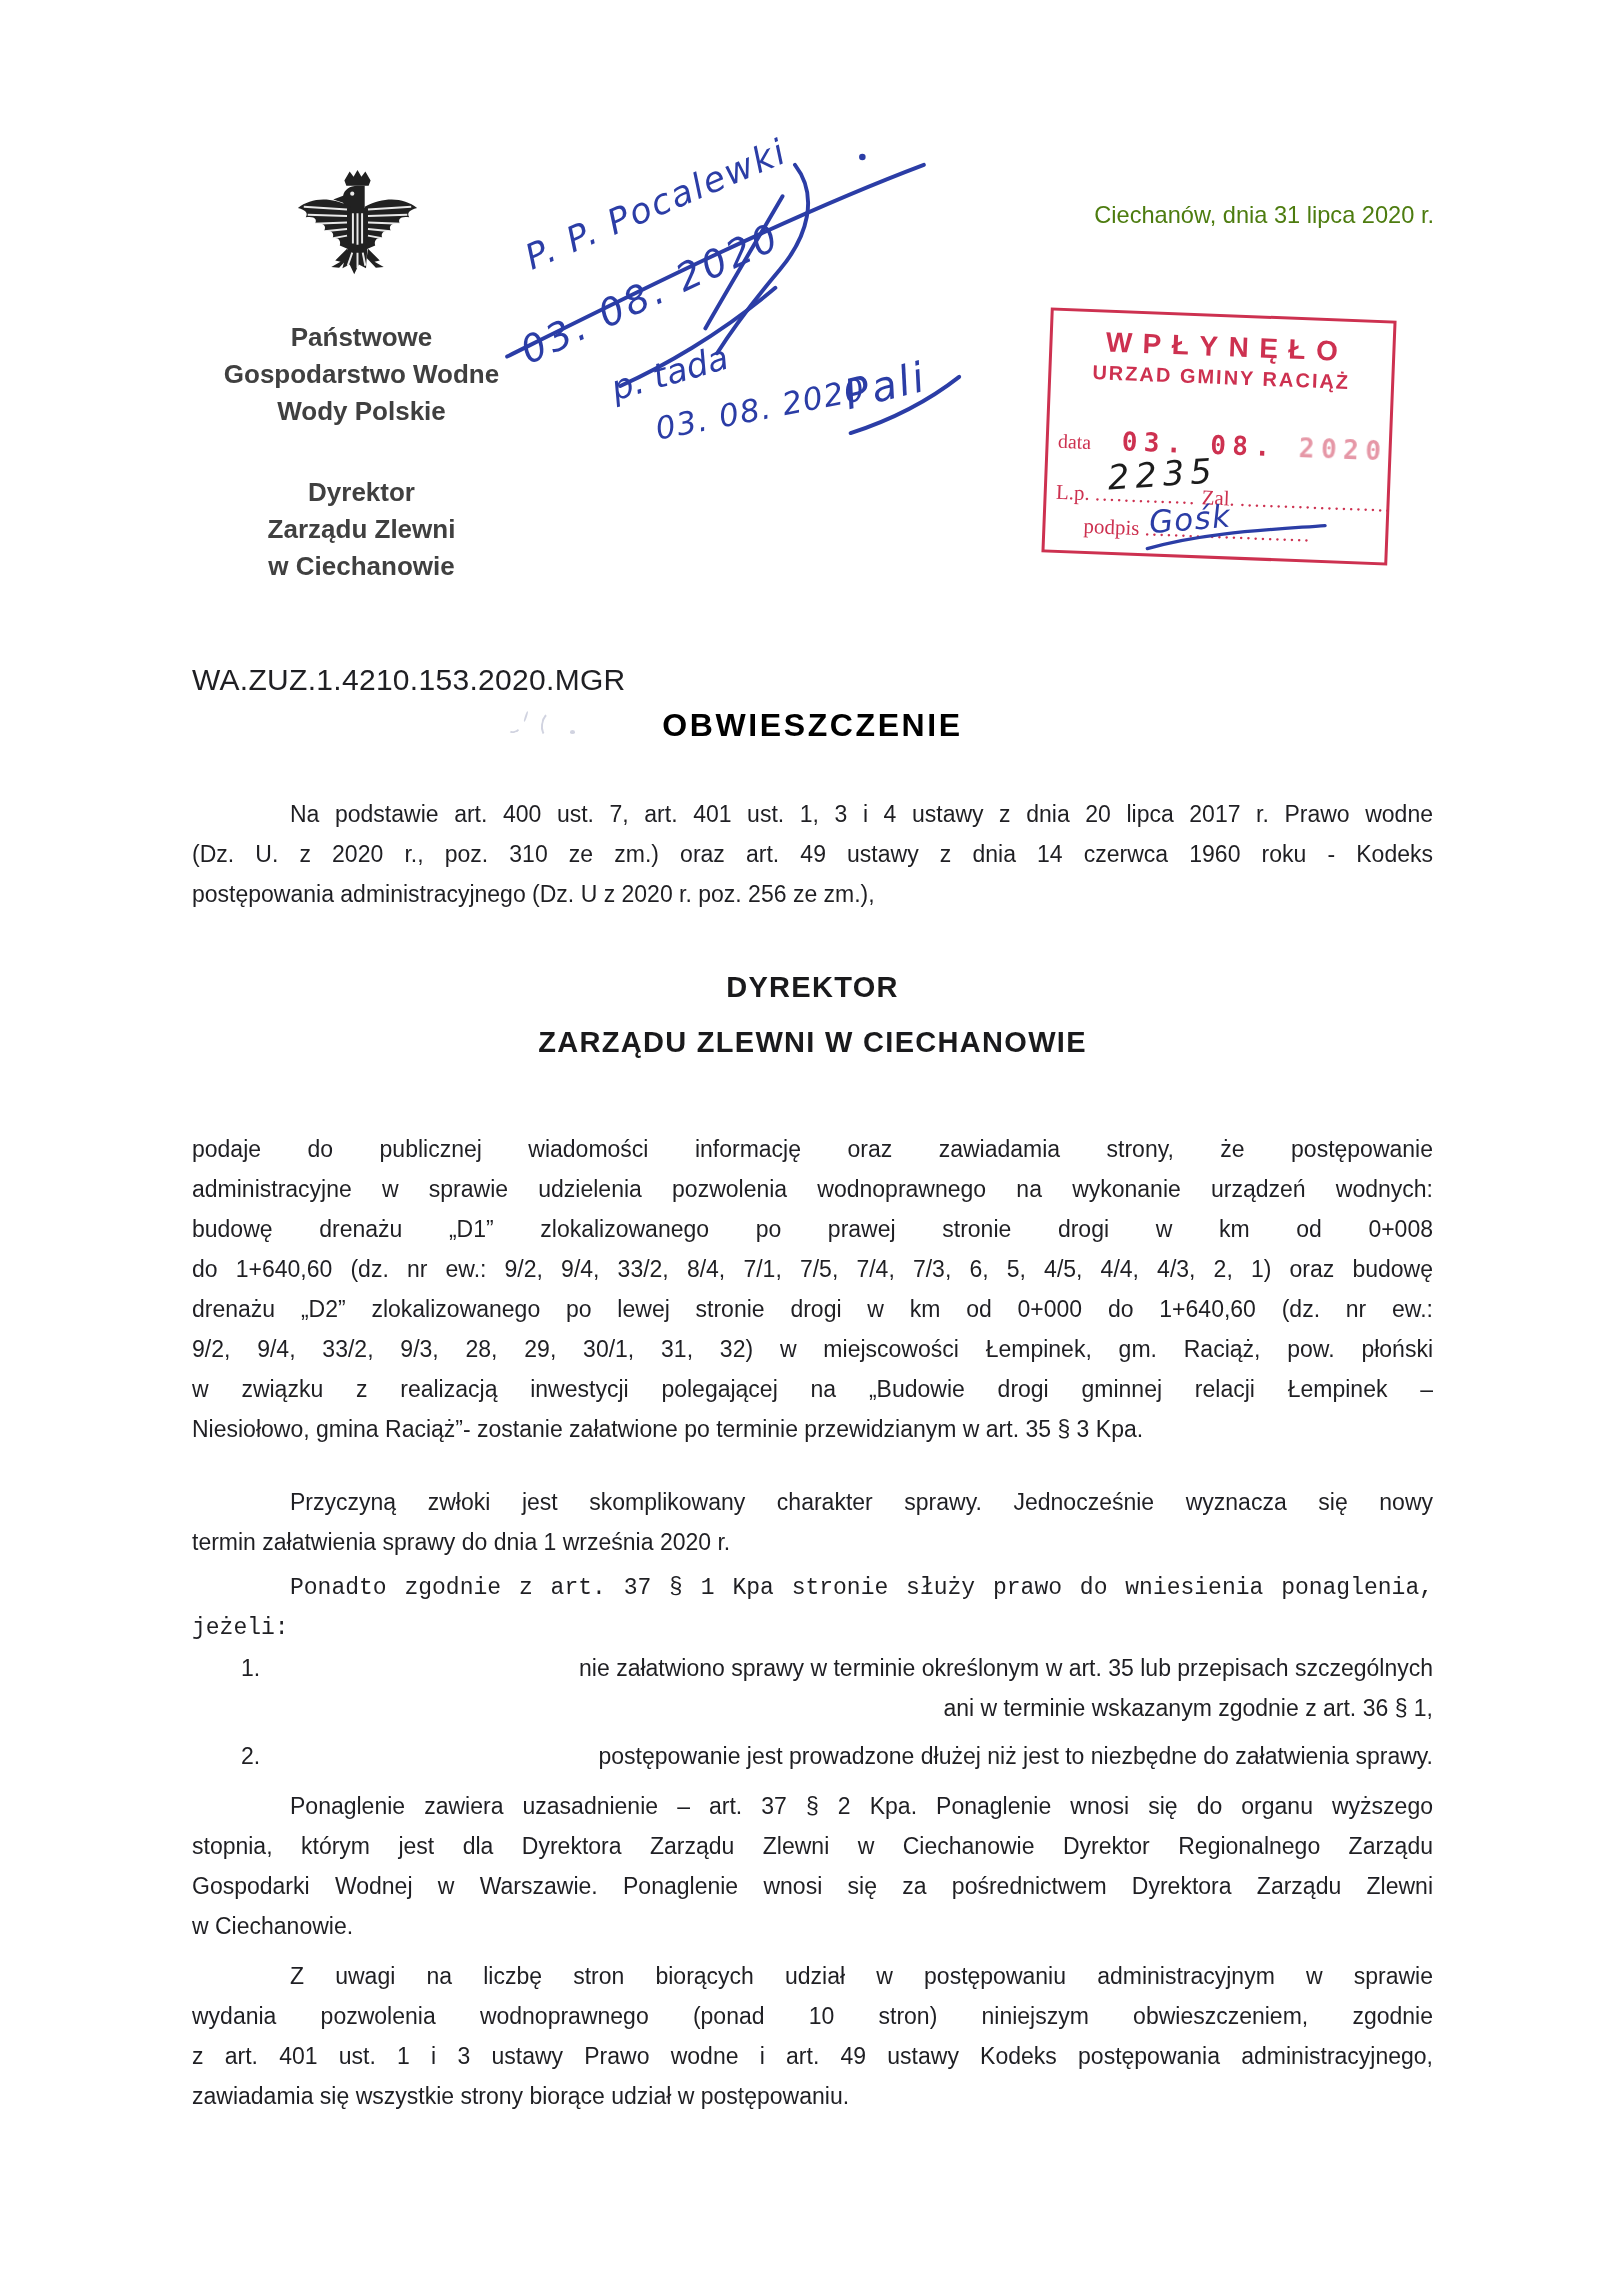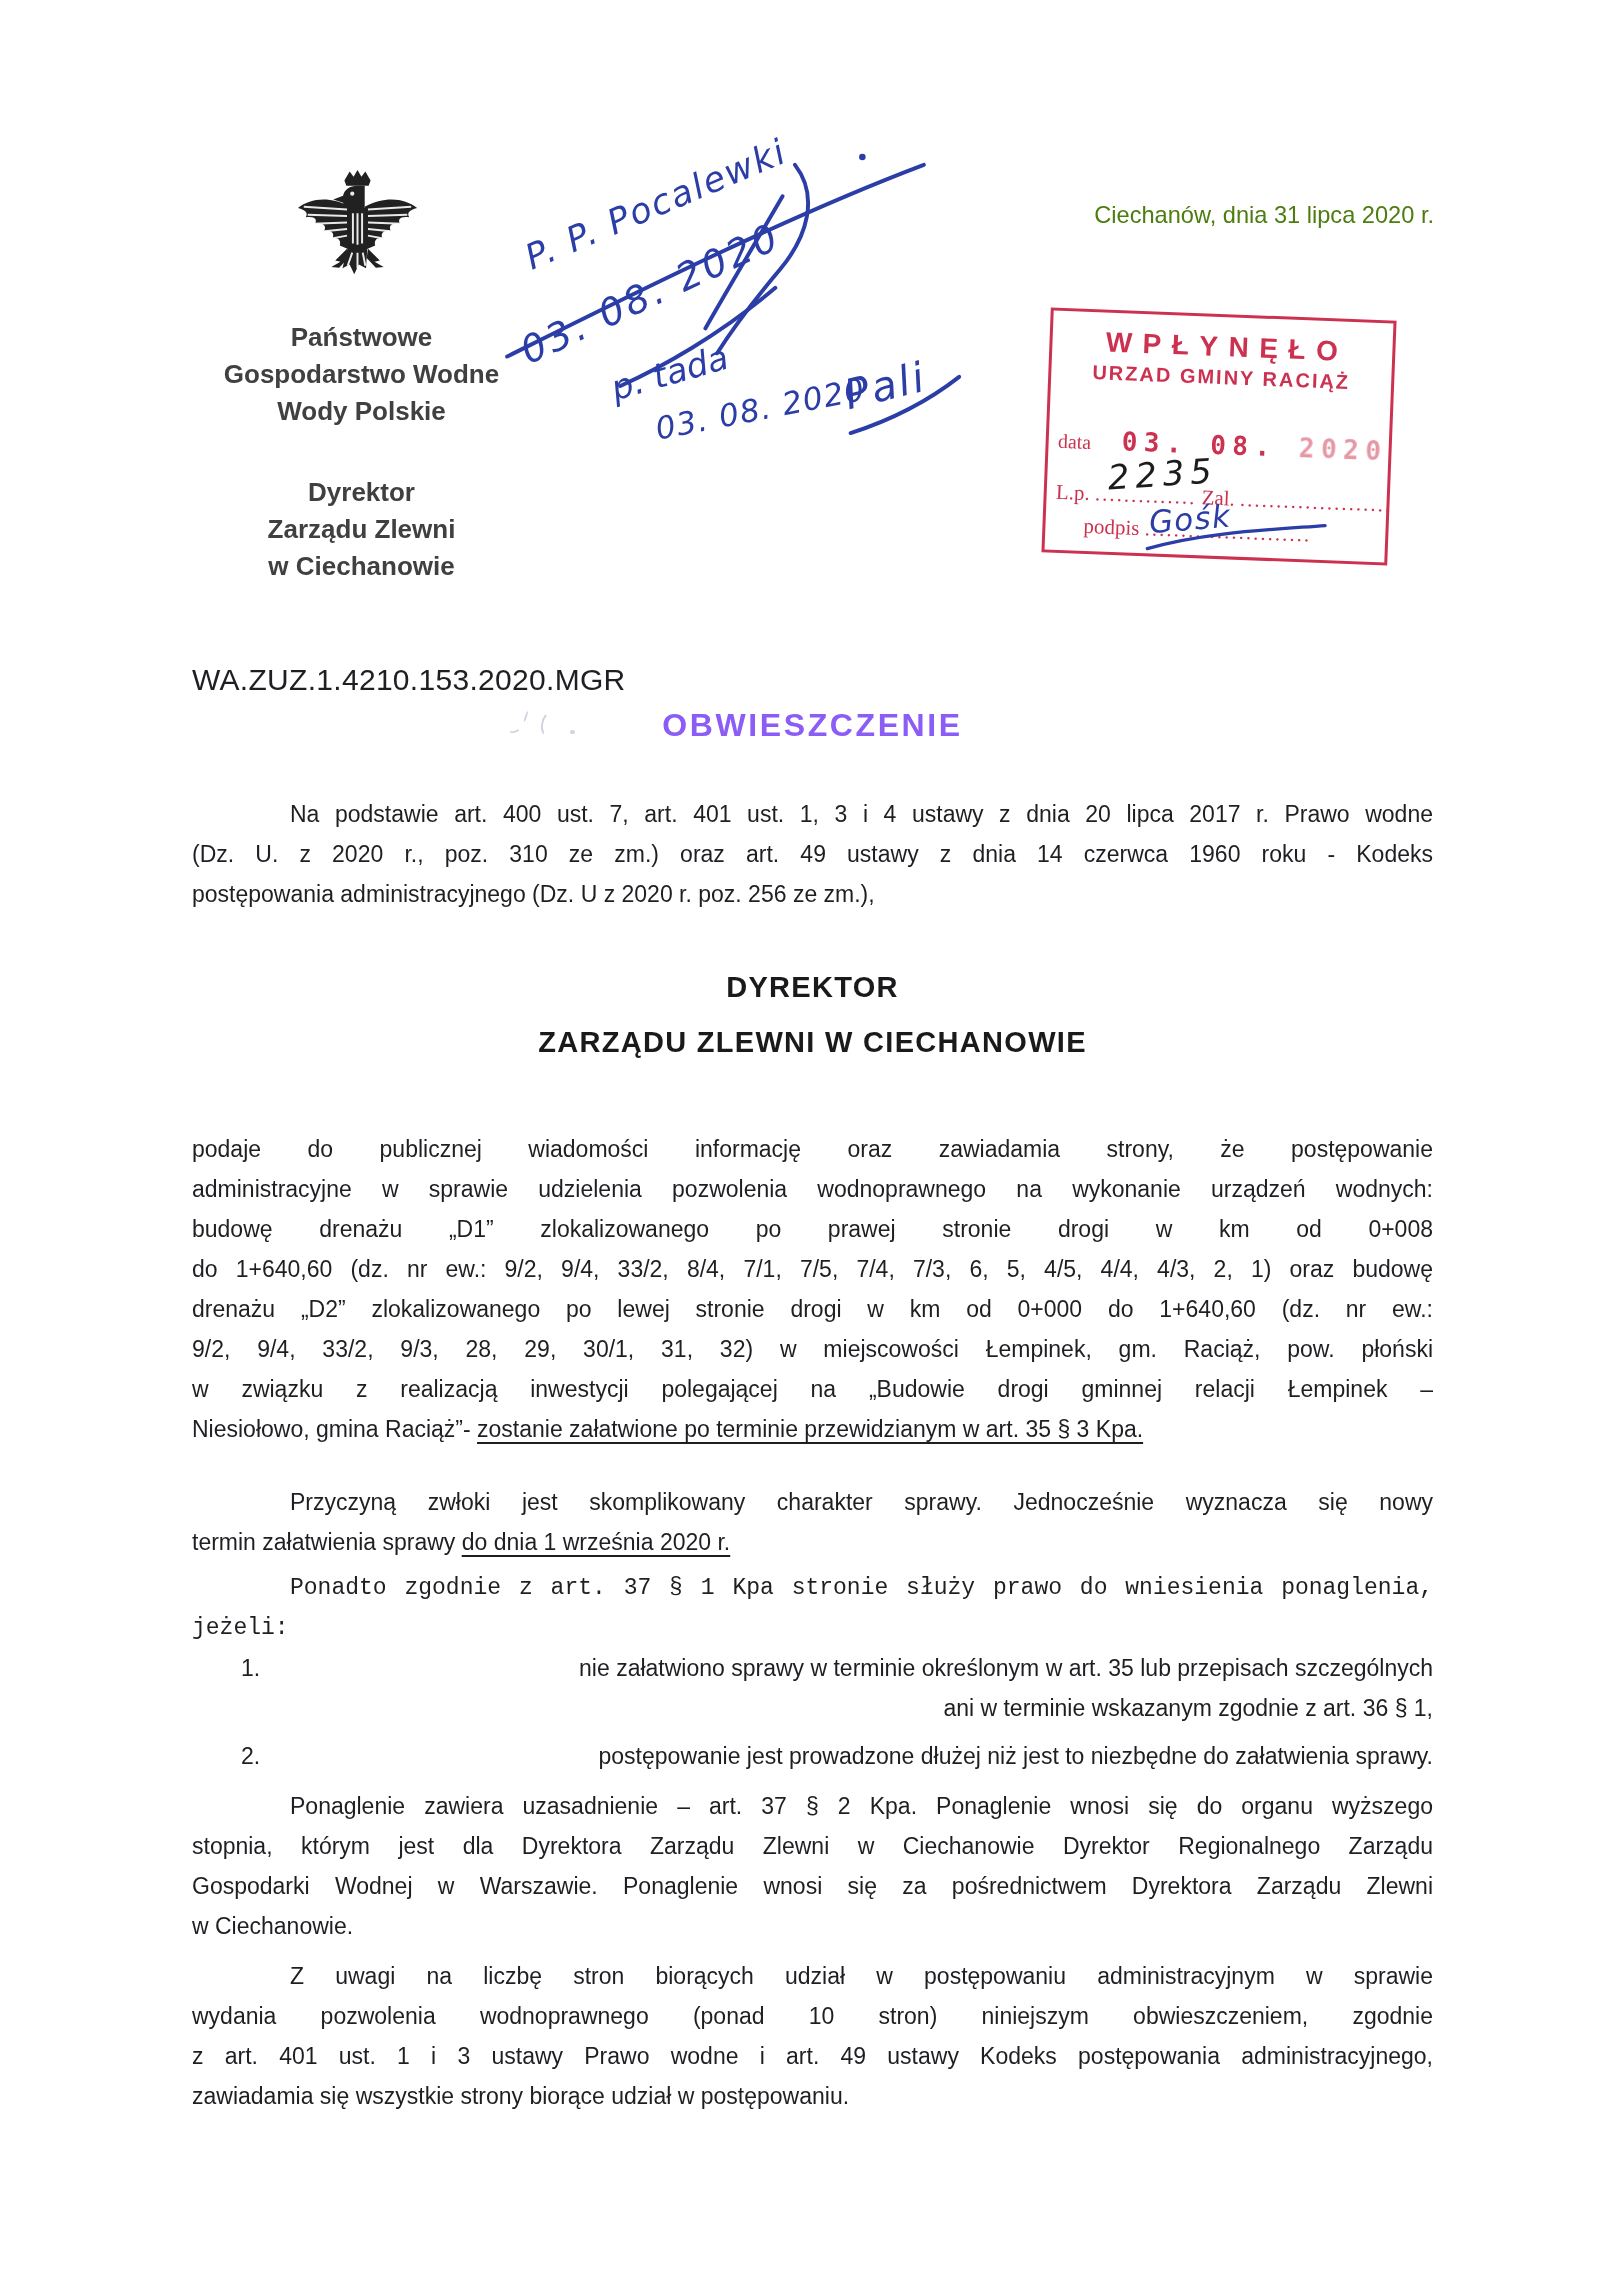--- a/index.html
+++ b/index.html
@@ -70,26 +70,26 @@
   .smudge i{position:absolute;border:2px solid #8d94b4;border-radius:50%;}
   .smudge i.a{left:3.9px;top:14.4px;width:9.2px;height:6.5px;border-color:transparent transparent #8d94b4 transparent;transform:rotate(-15deg);}
   .smudge i.b{left:38px;top:3.9px;width:13px;height:22px;border-color:transparent transparent transparent #8d94b4;transform:rotate(8deg);}
   .smudge i.c{left:67px;top:22px;width:5.2px;height:3.9px;background:#8d94b4;border:none;}
   .smudge i.d{left:22px;top:2.6px;width:2px;height:10.5px;background:#8d94b4;border:none;transform:rotate(18deg);}
   
   .doc{position:absolute;left:192px;top:660px;width:1241px;font-size:23px;line-height:40px;}
   .ref{font-size:30px;letter-spacing:0.3px;}
   .title{
     margin:6.5px 0 0;text-align:center;font-size:32px;letter-spacing:2.6px;
-    font-weight:bold;line-height:37px;color:#8b5cf6;
+    font-weight:bold;line-height:37px;color:#000000;
   }
   .line{text-align:justify;text-align-last:justify;}
   .line.last{text-align-last:auto;}
   .line.indent{text-indent:98px;}
-  .u{text-decoration:underline;text-decoration-thickness:2.3px;text-underline-offset:5.2px;}
+  .u{text-decoration-thickness:2.3px;text-underline-offset:5.2px;}
   .block[data-name="legal-basis"]{margin-top:50px;}
   .block[data-name="issuer-heading"]{margin-top:46px;text-align:center;font-weight:bold;
     font-size:29px;color:#1a1a1c;}
   .h2-line{line-height:55px;letter-spacing:1.3px;}
   .block[data-name="main-paragraph"]{margin-top:59px;}
   .block[data-name="delay-paragraph"]{margin-top:33px;}
   .block[data-name="ponadto-paragraph"]{margin-top:6.5px;font-family:Liberation Mono, monospace;}
   .list-item{display:flex;padding-left:49px;}
   .list-item + .list-item{margin-top:7.9px;}
   .num{width:51px;flex:none;}

